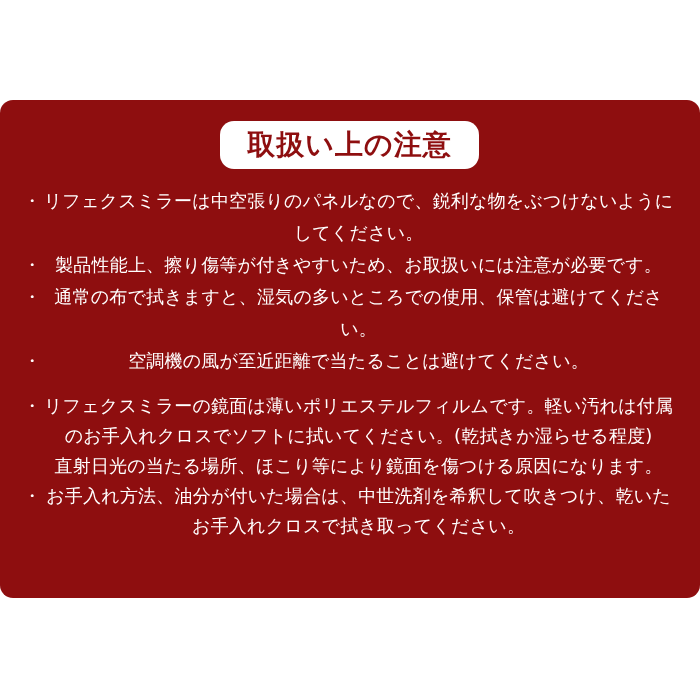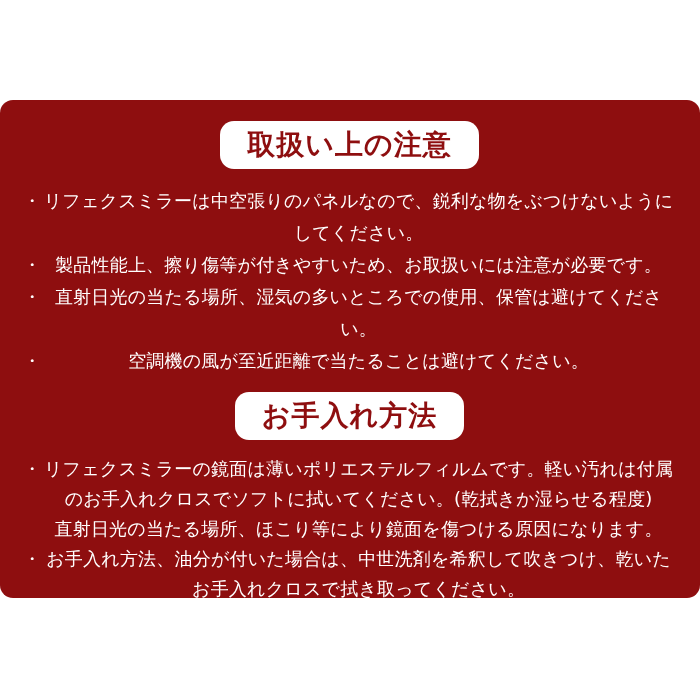--- a/index.html
+++ b/index.html
@@ -86,29 +86,28 @@
       <div class="bullet">
         <span class="marker">・</span>
         <span class="btext">リフェクスミラーは中空張りのパネルなので、鋭利な物をぶつけないようにしてください。</span>
       </div>
       <div class="bullet">
         <span class="marker">・</span>
         <span class="btext">製品性能上、擦り傷等が付きやすいため、お取扱いには注意が必要です。</span>
       </div>
       <div class="bullet">
         <span class="marker">・</span>
-        <span class="btext">直射日光の当たる場所、湿気の多いところでの使用、保管は避けてください。</span>
+        <span class="btext">通常の布で拭きますと、湿気の多いところでの使用、保管は避けてください。</span>
       </div>
       <div class="bullet">
         <span class="marker">・</span>
         <span class="btext">空調機の風が至近距離で当たることは避けてください。</span>
       </div>
     </div>
 
-    <div class="heading-box second">お手入れ方法</div>
 
     <div class="bullets bullets-2">
       <div class="bullet">
         <span class="marker">・</span>
         <span class="btext">リフェクスミラーの鏡面は薄いポリエステルフィルムです。軽い汚れは付属のお手入れクロスでソフトに拭いてください。(乾拭きか湿らせる程度)
 直射日光の当たる場所、ほこり等により鏡面を傷つける原因になります。</span>
       </div>
       <div class="bullet">
         <span class="marker">・</span>
         <span class="btext">お手入れ方法、油分が付いた場合は、中世洗剤を希釈して吹きつけ、乾いたお手入れクロスで拭き取ってください。</span>

